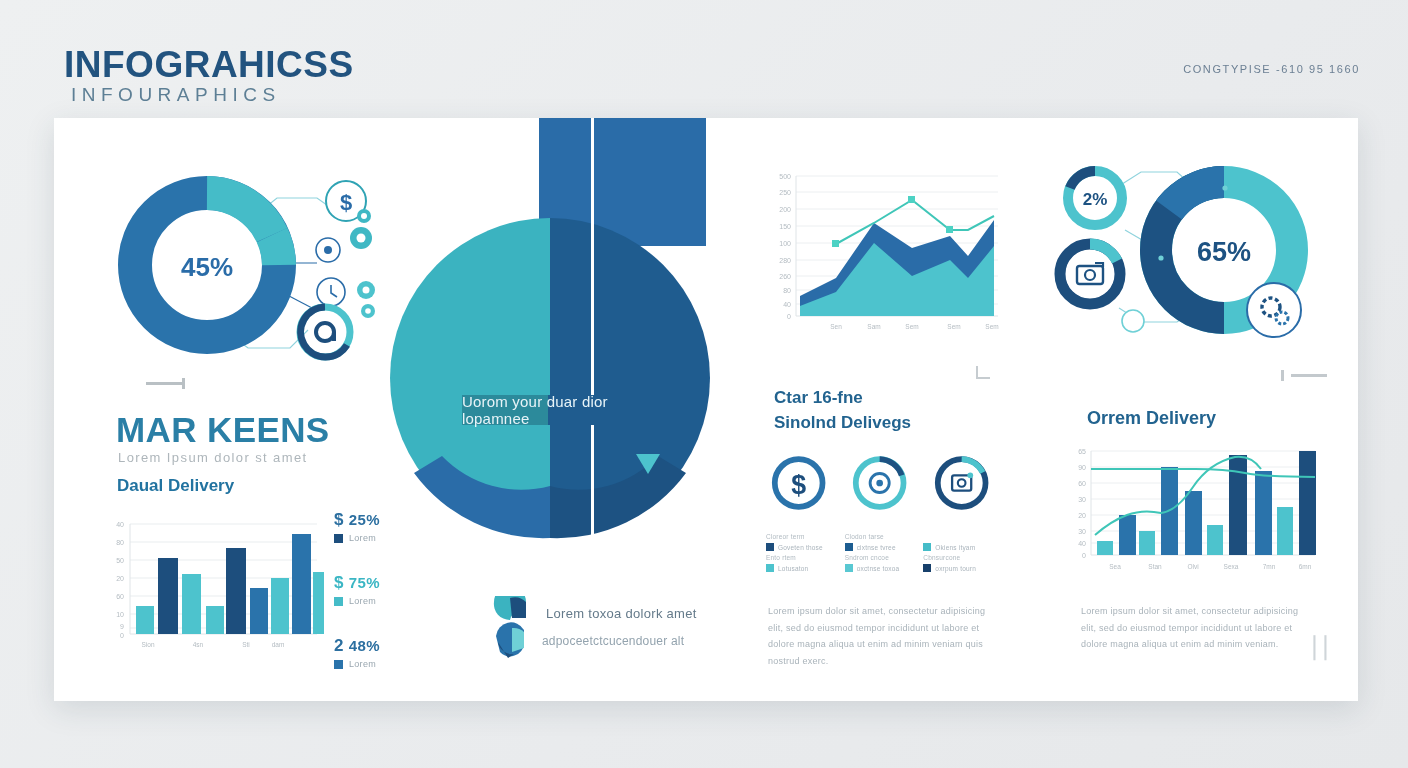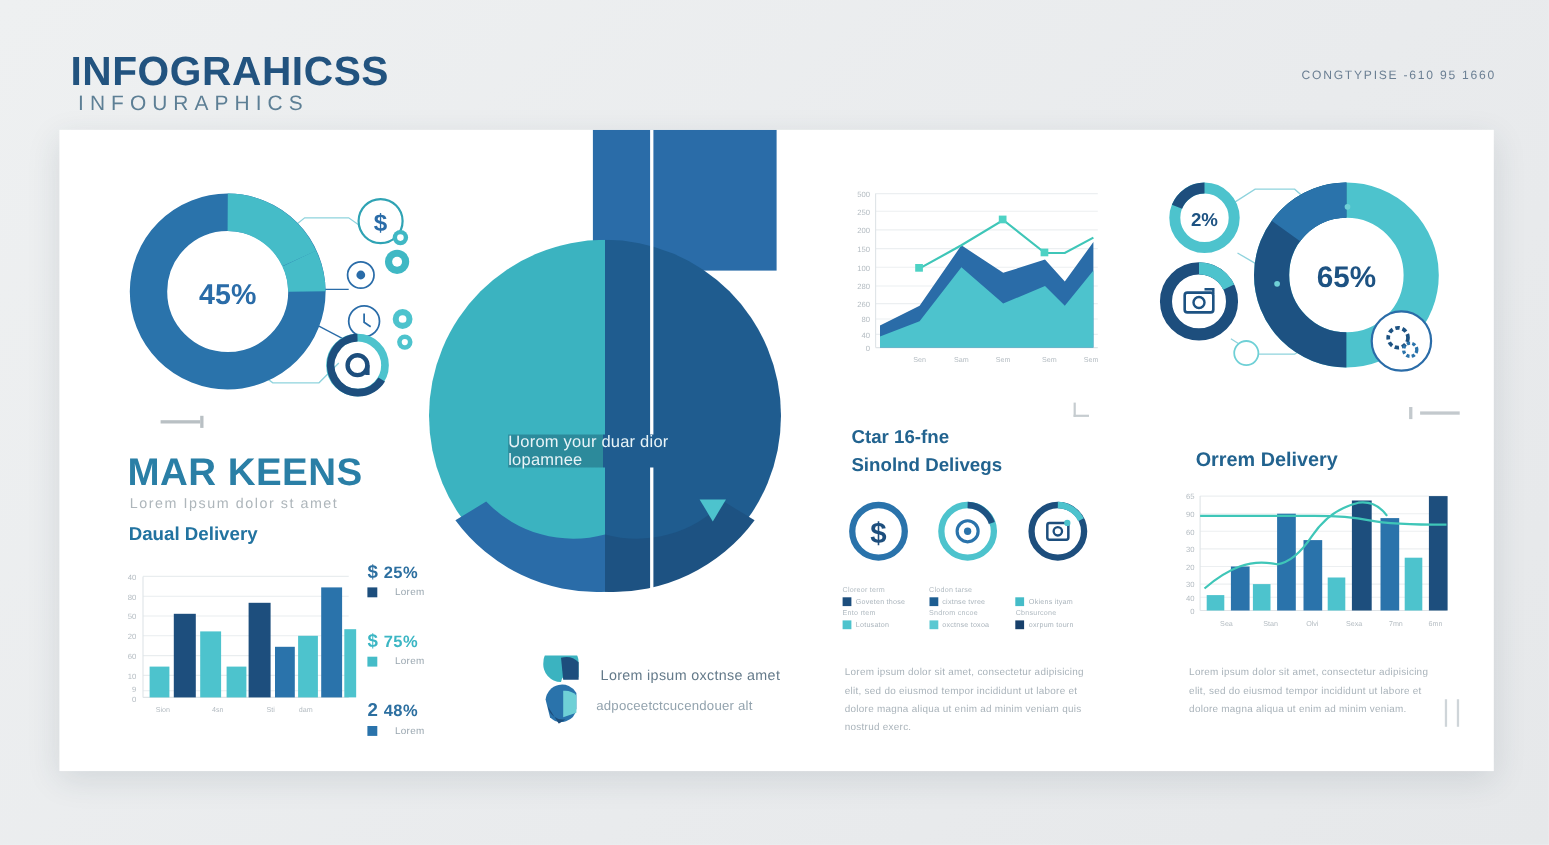--- a/index.html
+++ b/index.html
@@ -60,21 +60,21 @@
   .c1-h3 {
     position: absolute; left: 33px; top: 358px;
     font-size: 17px; font-weight: 700; color: #2273a0;
   }
   .c1-chart { position: absolute; left: 18px; top: 398px; width: 222px; height: 140px; }
   .c1-legend { position: absolute; left: 250px; top: 392px; width: 80px; }
   .lg-item { margin-bottom: 30px; }
   .lg-top { font-size: 15px; font-weight: 700; color:#2c6fa0; letter-spacing:.4px;
             display:flex; align-items:baseline; gap:5px; }
   .lg-cur { font-size: 17px; font-weight: 700; }
-  .lg-row { display:flex; align-items:center; gap:16px; margin-top:3px; }
+  .lg-row { display:flex; align-items:center; gap:6px; margin-top:3px; }
   .lg-sw { width: 9px; height: 9px; display:inline-block; }
   .lg-lbl { font-size: 9px; color:#9aa7b0; letter-spacing:.3px; }
 
   
   .col2 { position: absolute; left: 330px; top: 0; width: 360px; height: 583px; }
   .hero-band {
     position:absolute; left:155px; top:0; width:167px; height:128px;
     background:#2a6ca8;
   }
   .hero-circle {
@@ -299,21 +299,21 @@
 
       <div class="foot-logo">
         <svg width="44" height="62" viewBox="0 0 44 62">
           <path d="M4 6 A16 16 0 0 1 36 6 L36 20 A9 9 0 0 0 20 24 A16 16 0 0 1 4 6 Z" fill="#3bb3c0"></path>
           <path d="M20 2 A16 16 0 0 1 36 6 L36 22 L22 22 Z" fill="#1d4e7d"></path>
           <path d="M6 40 A15 15 0 0 1 34 34 L34 48 A14 14 0 0 1 10 56 Z" fill="#2a73ab"></path>
           <path d="M22 32 A15 15 0 0 1 34 36 L34 52 L22 56 Z" fill="#6fd0d6"></path>
           <path d="M8 46 A14 14 0 0 0 24 58 L18 62 Z" fill="#1d4e7d"></path>
         </svg>
       </div>
-      <div class="foot-t1">Lorem ipsum oxctnse amet</div>
+      <div class="foot-t1">Lorem toxoa dolork amet</div>
       <div class="foot-t2">adpoceetctcucendouer alt</div>
     </div>
 
     <div class="col3">
 
       <div class="c3-chart">
         <svg width="240" height="170" viewBox="0 0 240 170">
 
           <line x1="30" y1="8" x2="232" y2="8" stroke="#eceff1"></line>
           <line x1="30" y1="24" x2="232" y2="24" stroke="#eceff1"></line>

